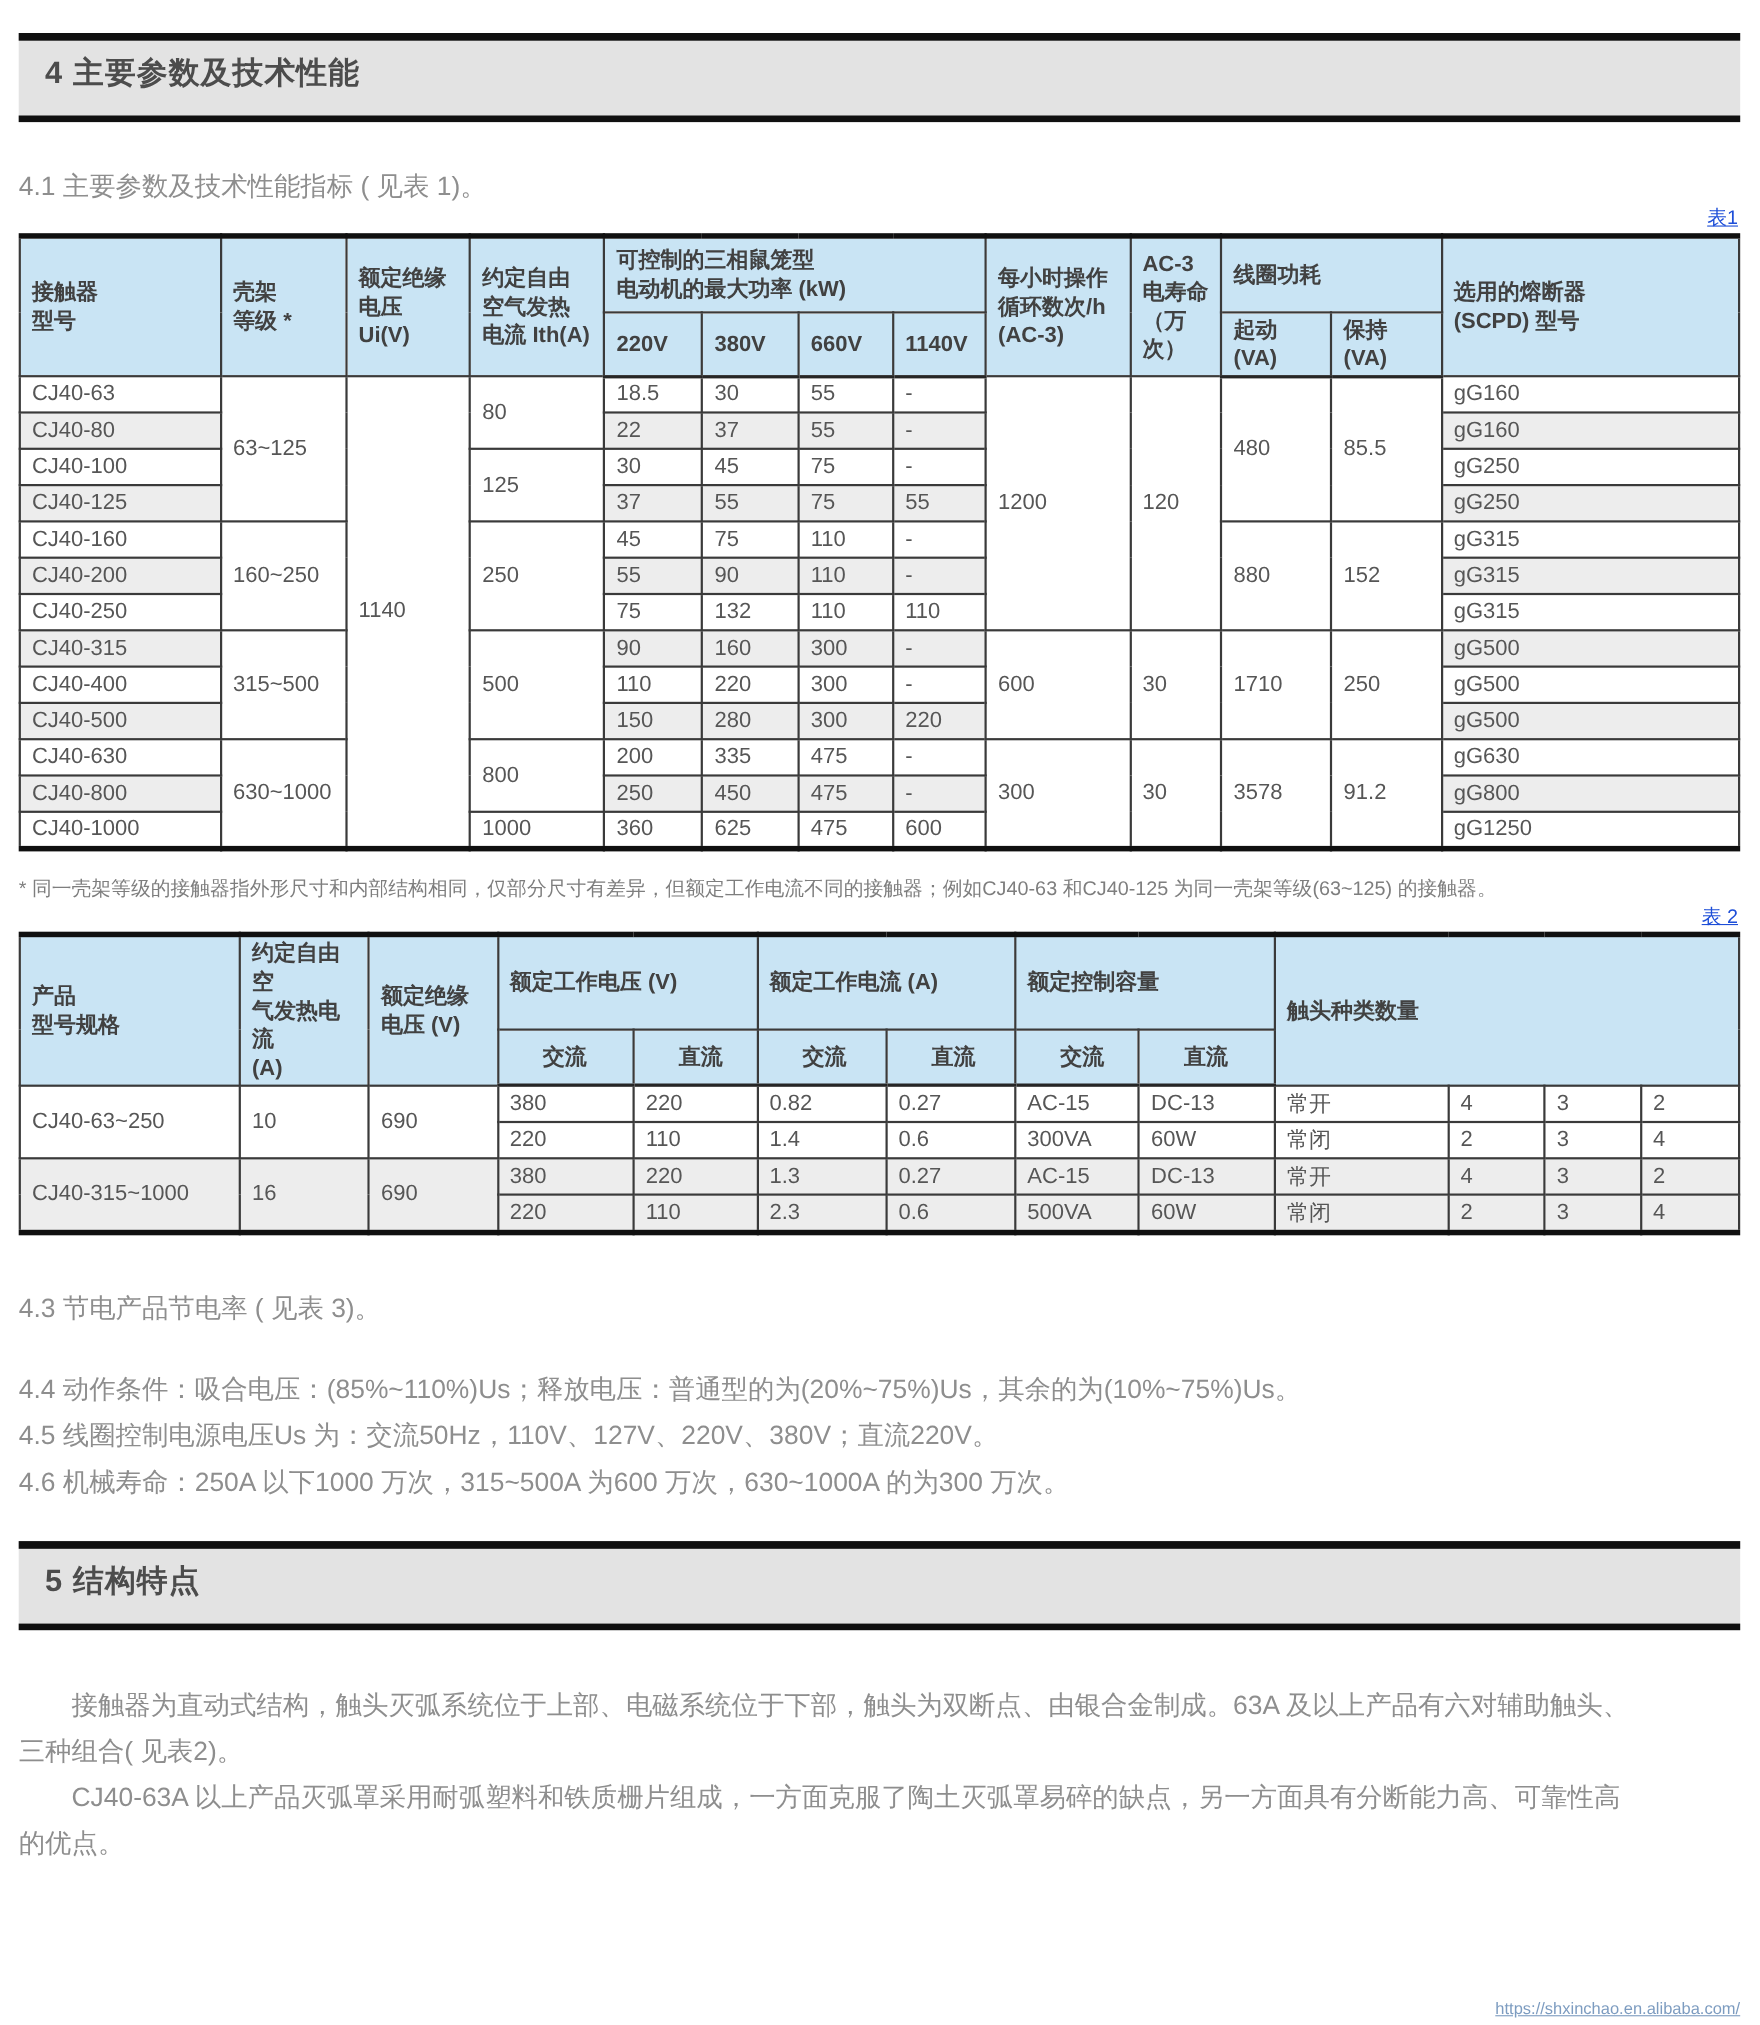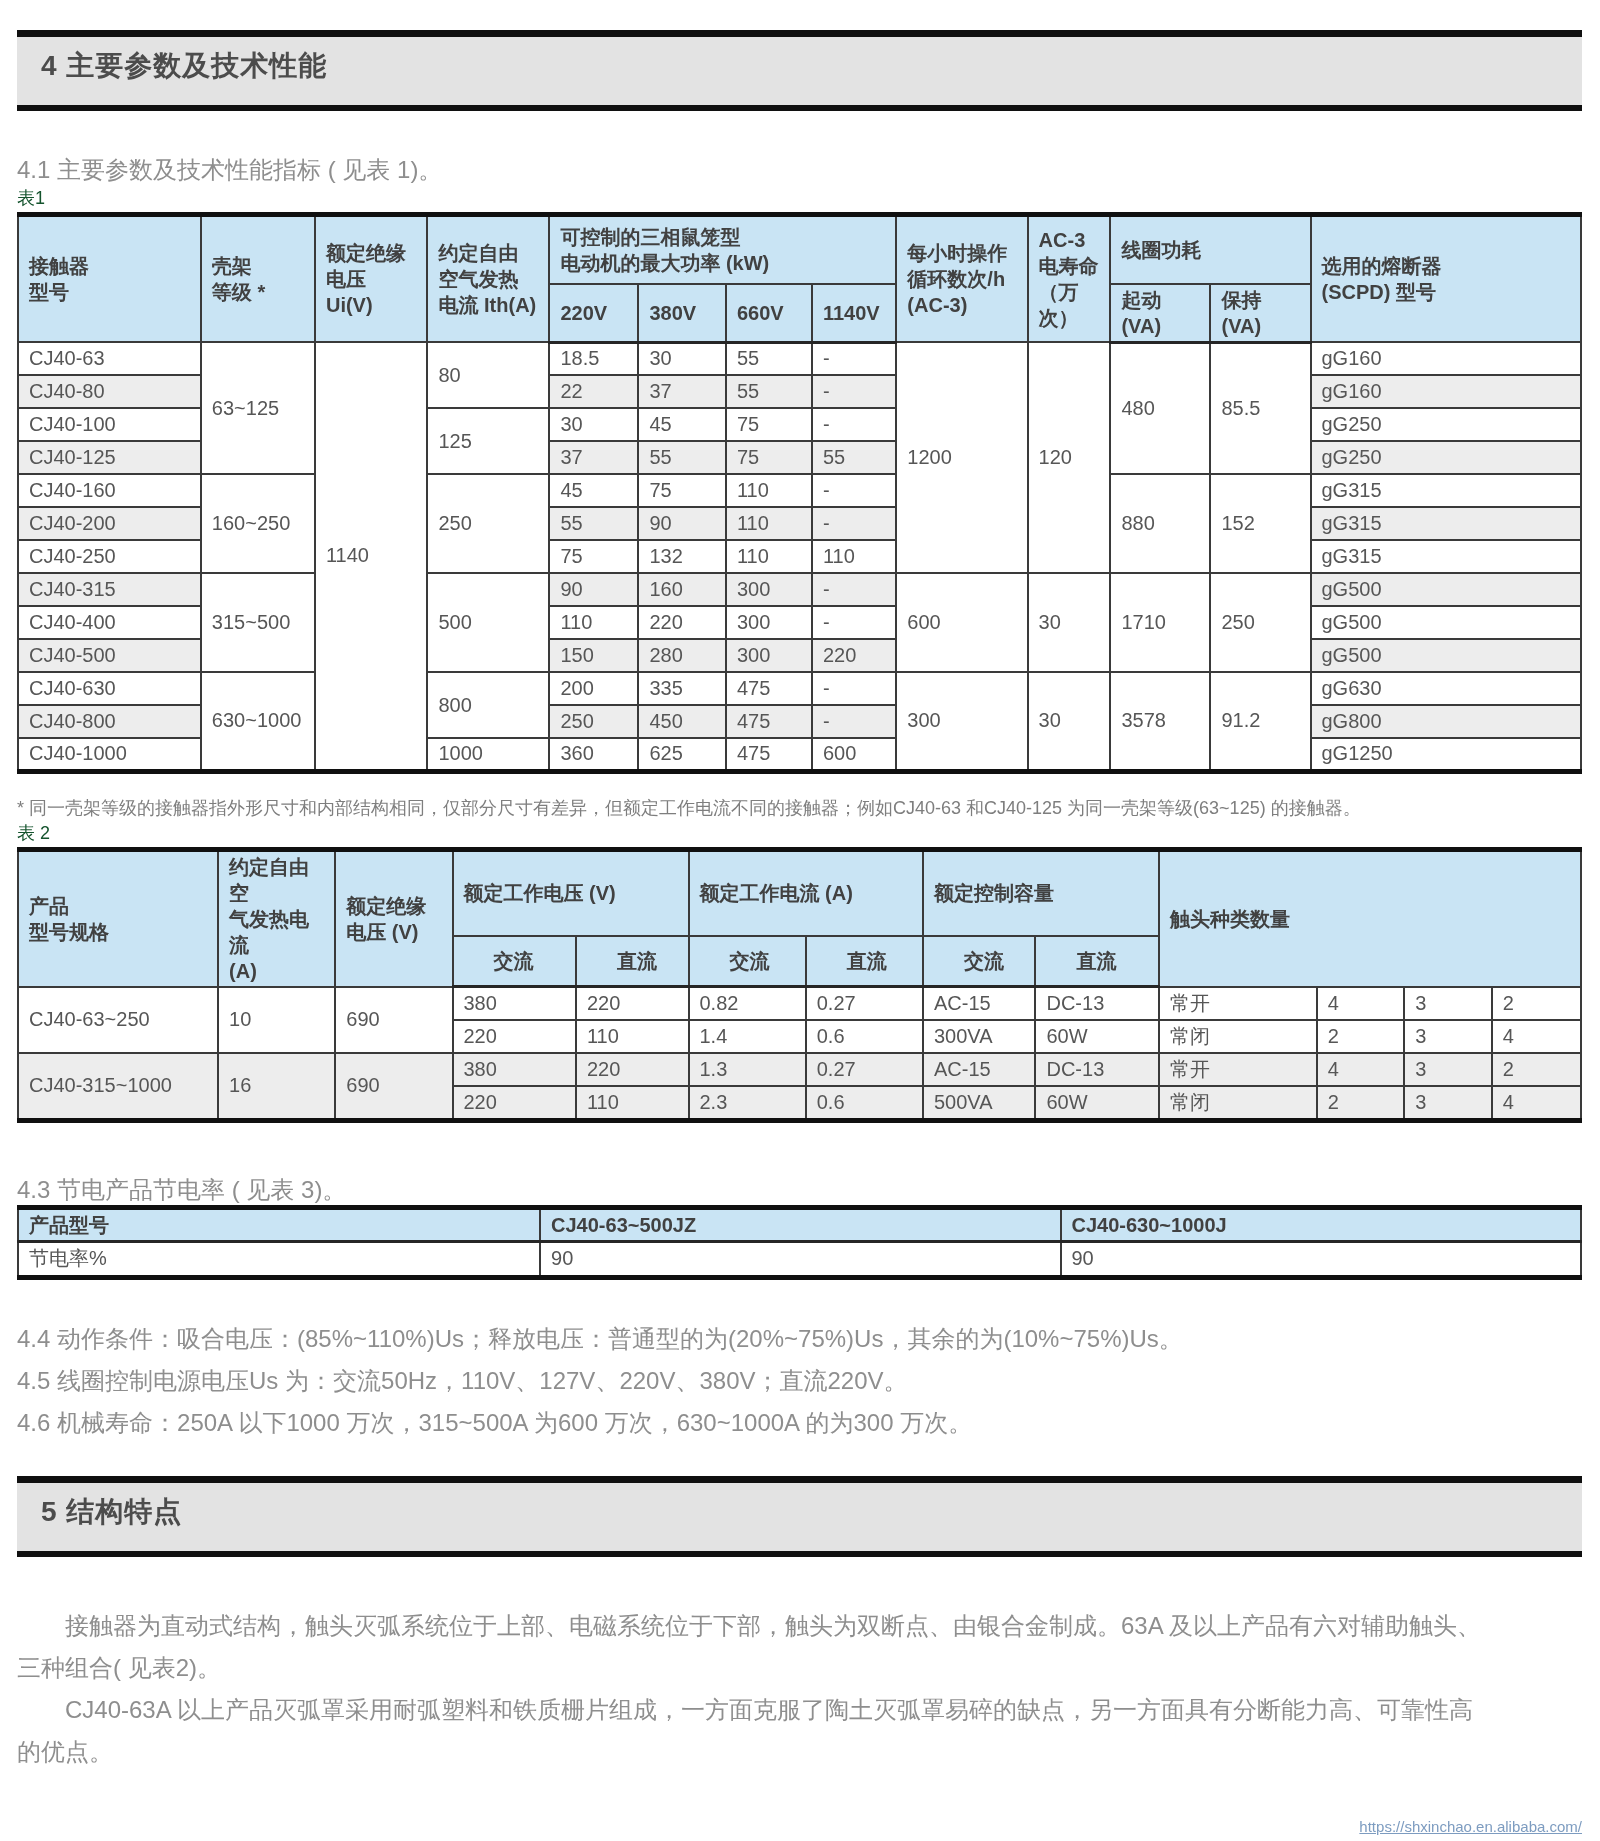--- a/index.html
+++ b/index.html
@@ -22,21 +22,21 @@
   }
 
   .bodyline { font-size:24px; color:#8e8e8e; line-height:30px; }
   .s41 { margin-top:44px; }
   .s42 { margin-top:46px; }
   .s43 { margin-top:52px; }
   .s44 { margin-top:44px; }
   .s45 { margin-top:12px; }
   .s46 { margin-top:12px; }
 
-  .tag { text-align:left; font-size:18px; color:#14532d; margin:2px 2px 3px 0; line-height:22px; }
+  .tag { text-align:right; font-size:18px; color:#1d4ed8; margin:2px 2px 3px 0; line-height:22px;text-decoration:underline; }
 
   table {
     border-collapse:collapse; width:100%; table-layout:fixed;
     border-top:5px solid #101010; border-bottom:5px solid #101010;
   }
   th, td {
     border:2px solid #3a3a3a; padding:2px 10px;
     font-size:20px; text-align:left; vertical-align:middle; overflow:hidden;
   }
   th {
@@ -362,41 +362,20 @@
           <td>2</td>
           <td>3</td>
           <td>4</td>
         </tr>
       </tbody>
     </table>
 
   <div class="bodyline s43">4.3 节电产品节电率 ( 见表 3)。</div>
 
 
-  <table class="t3">
-      <colgroup>
-        <col style="width: 33.4%;">
-        <col style="width: 33.3%;">
-        <col style="width: 33.3%;">
-      </colgroup>
-      <thead>
-        <tr>
-          <th>产品型号</th>
-          <th>CJ40-63~500JZ</th>
-          <th>CJ40-630~1000J</th>
-        </tr>
-      </thead>
-      <tbody>
-        <tr>
-          <td>节电率%</td>
-          <td>90</td>
-          <td>90</td>
-        </tr>
-      </tbody>
-    </table>
 
   <div class="bodyline s44">4.4 动作条件：吸合电压：(85%~110%)Us；释放电压：普通型的为(20%~75%)Us，其余的为(10%~75%)Us。</div>
   <div class="bodyline s45">4.5 线圈控制电源电压Us 为：交流50Hz，110V、127V、220V、380V；直流220V。</div>
   <div class="bodyline s46">4.6 机械寿命：250A 以下1000 万次，315~500A 为600 万次，630~1000A 的为300 万次。</div>
 
   <div class="secbar" style="margin-top:38px;">
     <div class="t">5 结构特点</div>
   </div>
 
   <div class="para first indent">接触器为直动式结构，触头灭弧系统位于上部、电磁系统位于下部，触头为双断点、由银合金制成。63A 及以上产品有六对辅助触头、</div>

